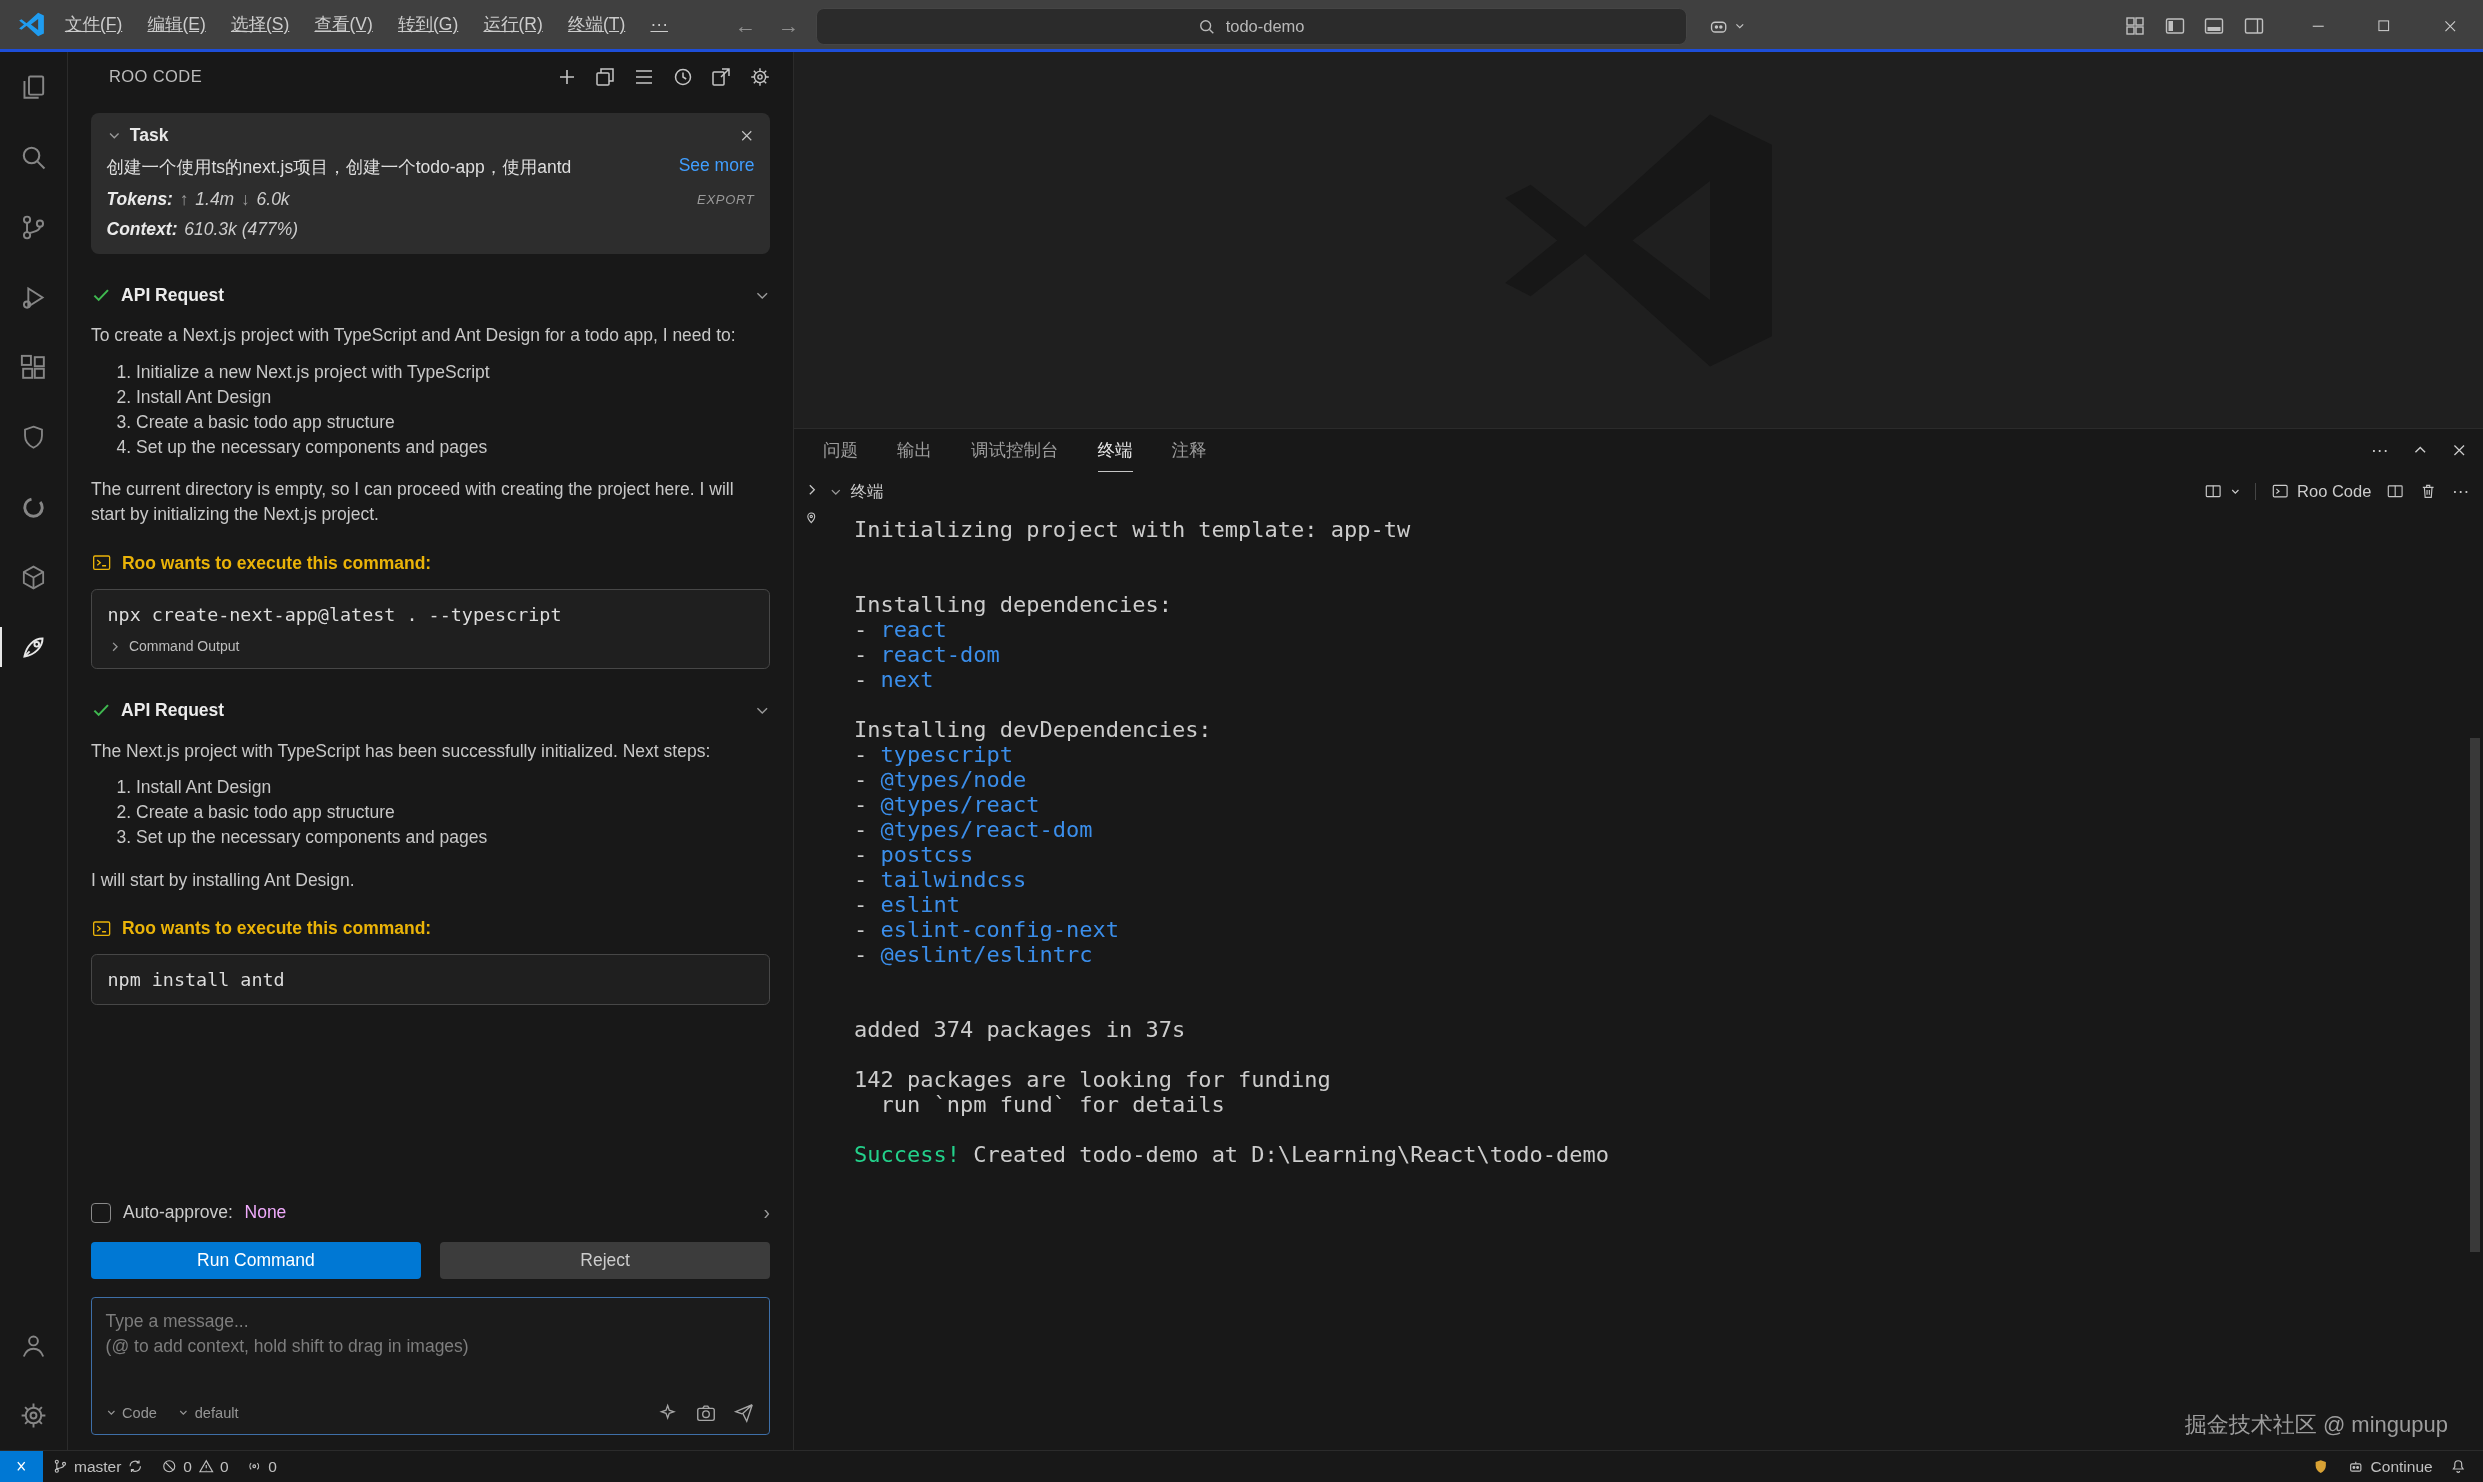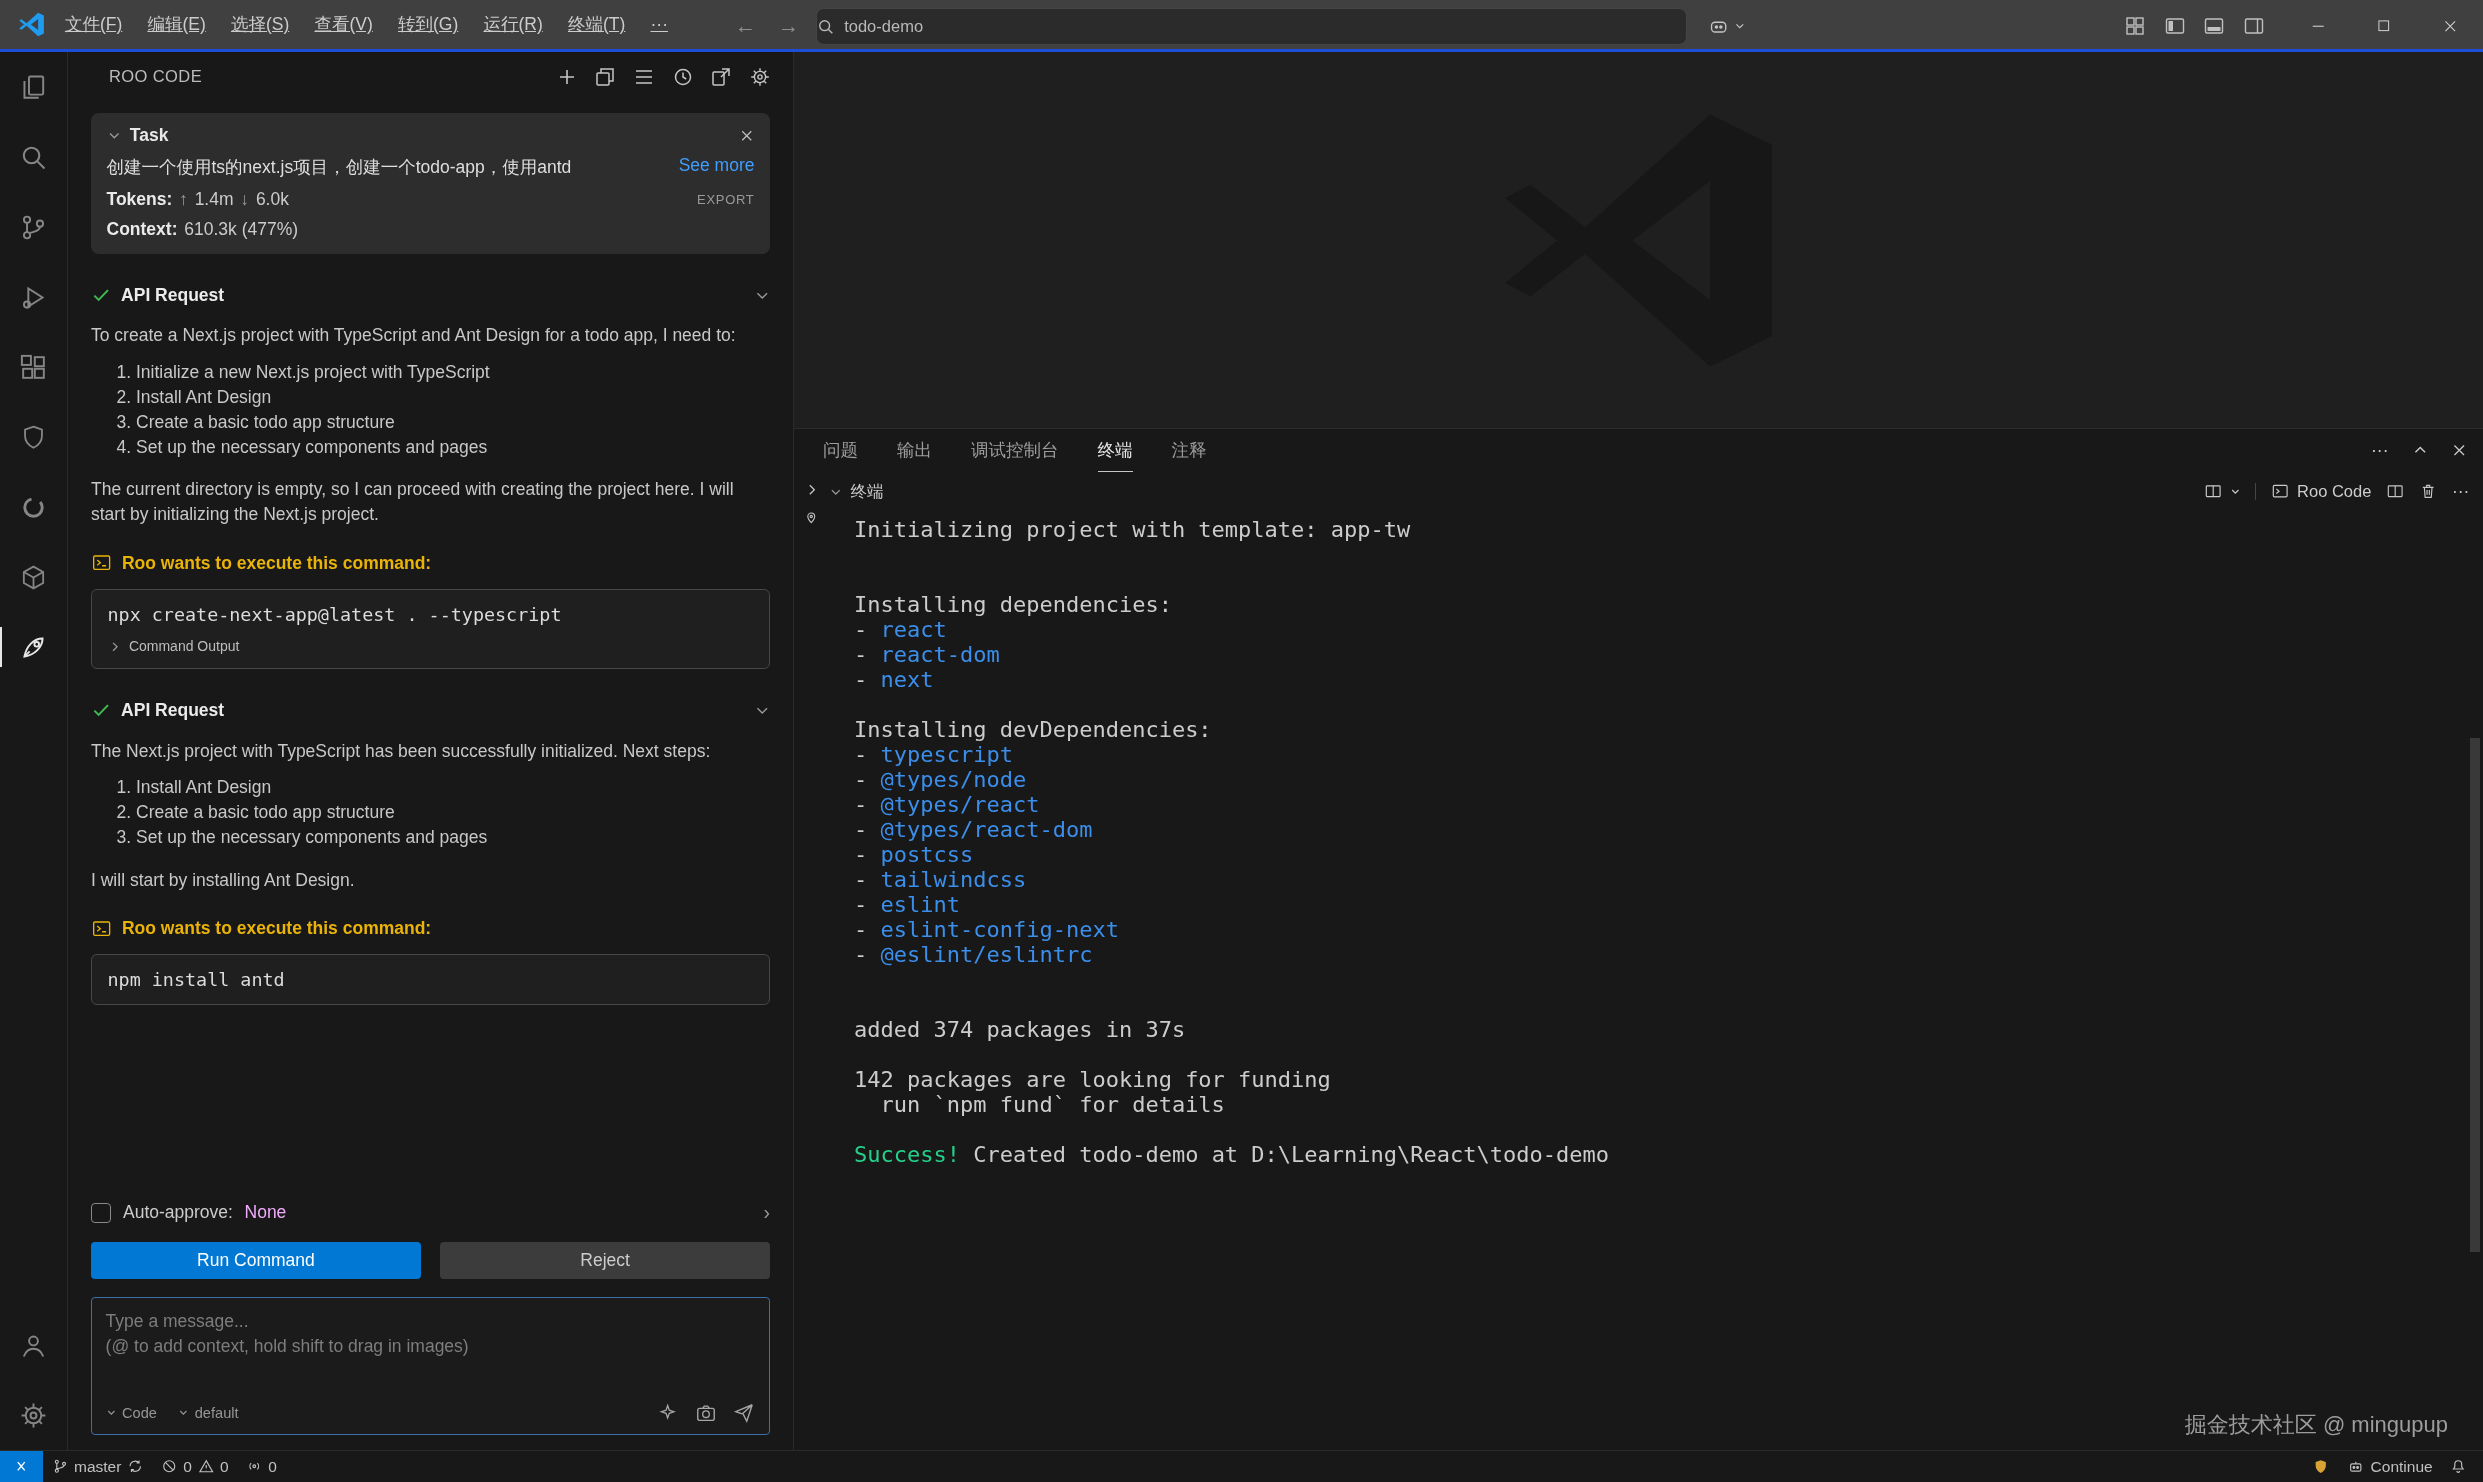--- a/index.html
+++ b/index.html
@@ -14,21 +14,21 @@
   
   .titlebar { height:52px; background:#404040; border-bottom:3px solid #1d4ed8;
               display:flex; align-items:center; position:relative; flex:0 0 auto;text-decoration:underline; }
   .vscode-logo { margin:0 7.8px 0 17.5px; display:flex; }
   .menubar { display:flex; align-items:center; }
   .menu-item { padding:0 12.6px; height:35px; line-height:35px; color:#cccccc; font-size:17.5px; border-radius:5.8px; white-space:nowrap; }
   .nav-arrow { position:absolute; top:0; height:52px; width:39px; display:flex; align-items:center; justify-content:center; color:#8f8f8f; font-size:21.3px; }
   .nav-back { left:726px; } .nav-fwd { left:769px; }
   .searchbox { position:absolute; left:816px; top:7.8px; width:871px; height:37px;
                background:#2b2b2b; border:1px solid #454545; border-radius:7.8px;
-               display:flex; align-items:center; justify-content:flex-start; gap:9.7px;
+               display:flex; align-items:center; justify-content:center; gap:9.7px;
                color:#b8b8b8; font-size:16.5px; }
   .copilot-btn { position:absolute; left:1708px; top:9.7px; height:33px; display:flex; align-items:center; gap:4.9px; color:#c5c5c5; }
   .tb-right { position:absolute; right:0; top:0; height:52px; display:flex; align-items:center; }
   .layout-icons { display:flex; gap:15.5px; padding-right:19.4px; color:#c0c0c0; align-items:center; }
   .win-btn { width:66px; height:52px; display:flex; align-items:center; justify-content:center; color:#cccccc; font-size:17.5px; }
 
   
   .main { height:1398px; display:flex; flex:0 0 auto; }
 
   
@@ -43,21 +43,21 @@
   .sidebar-header { height:49px; display:flex; align-items:center; padding:0 21.3px 0 41px; flex:0 0 auto; }
   .sidebar-title { font-size:16.5px; color:#bcbcbc; letter-spacing:0.4px; flex:1; }
   .sidebar-tools { display:flex; gap:14.6px; color:#c5c5c5; align-items:center; }
   .sidebar-body { flex:1; padding:11.6px 23px 0; overflow:hidden; }
 
   .task-card { background:#2d2d2d; border-radius:7.8px; padding:12.6px 15.5px 13.6px; }
   .task-head { display:flex; align-items:center; gap:8.7px; color:#e8e8e8; font-weight:600; }
   .task-close { margin-left:auto; color:#c5c5c5; }
   .task-desc { display:flex; margin-top:8.7px; gap:9.7px; color:#dedede; }
   .see-more { margin-left:auto; color:#409eff; white-space:nowrap; }
-  .task-row { display:flex; align-items:center; margin-top:9.7px; gap:6.8px; color:#cccccc; }
+  .task-row { display:flex; align-items:center; margin-top:9.7px; gap:6.8px; color:#cccccc;font-style:italic; }
   .lbl { font-weight:700; color:#eaeaea; }
   .dim-arrow { color:#9a9a9a; }
   .export { margin-left:auto; font-size:13px; color:#9a9a9a; letter-spacing:0.7px; }
 
   .api-row { margin-top:31px; display:flex; align-items:center; gap:9.7px; }
   .api-label { font-weight:700; color:#ececec; flex:1; }
   .chev { color:#9a9a9a; display:flex; }
   .chat-p { margin-top:17.5px; color:#c8c8c8; line-height:25px; }
   ol.chat-list { margin-top:11.6px; padding-left:45px; color:#c8c8c8; line-height:25px; }
   .cmd-row { margin-top:25px; display:flex; gap:9.7px; align-items:center; font-weight:700; color:#eab308; }

